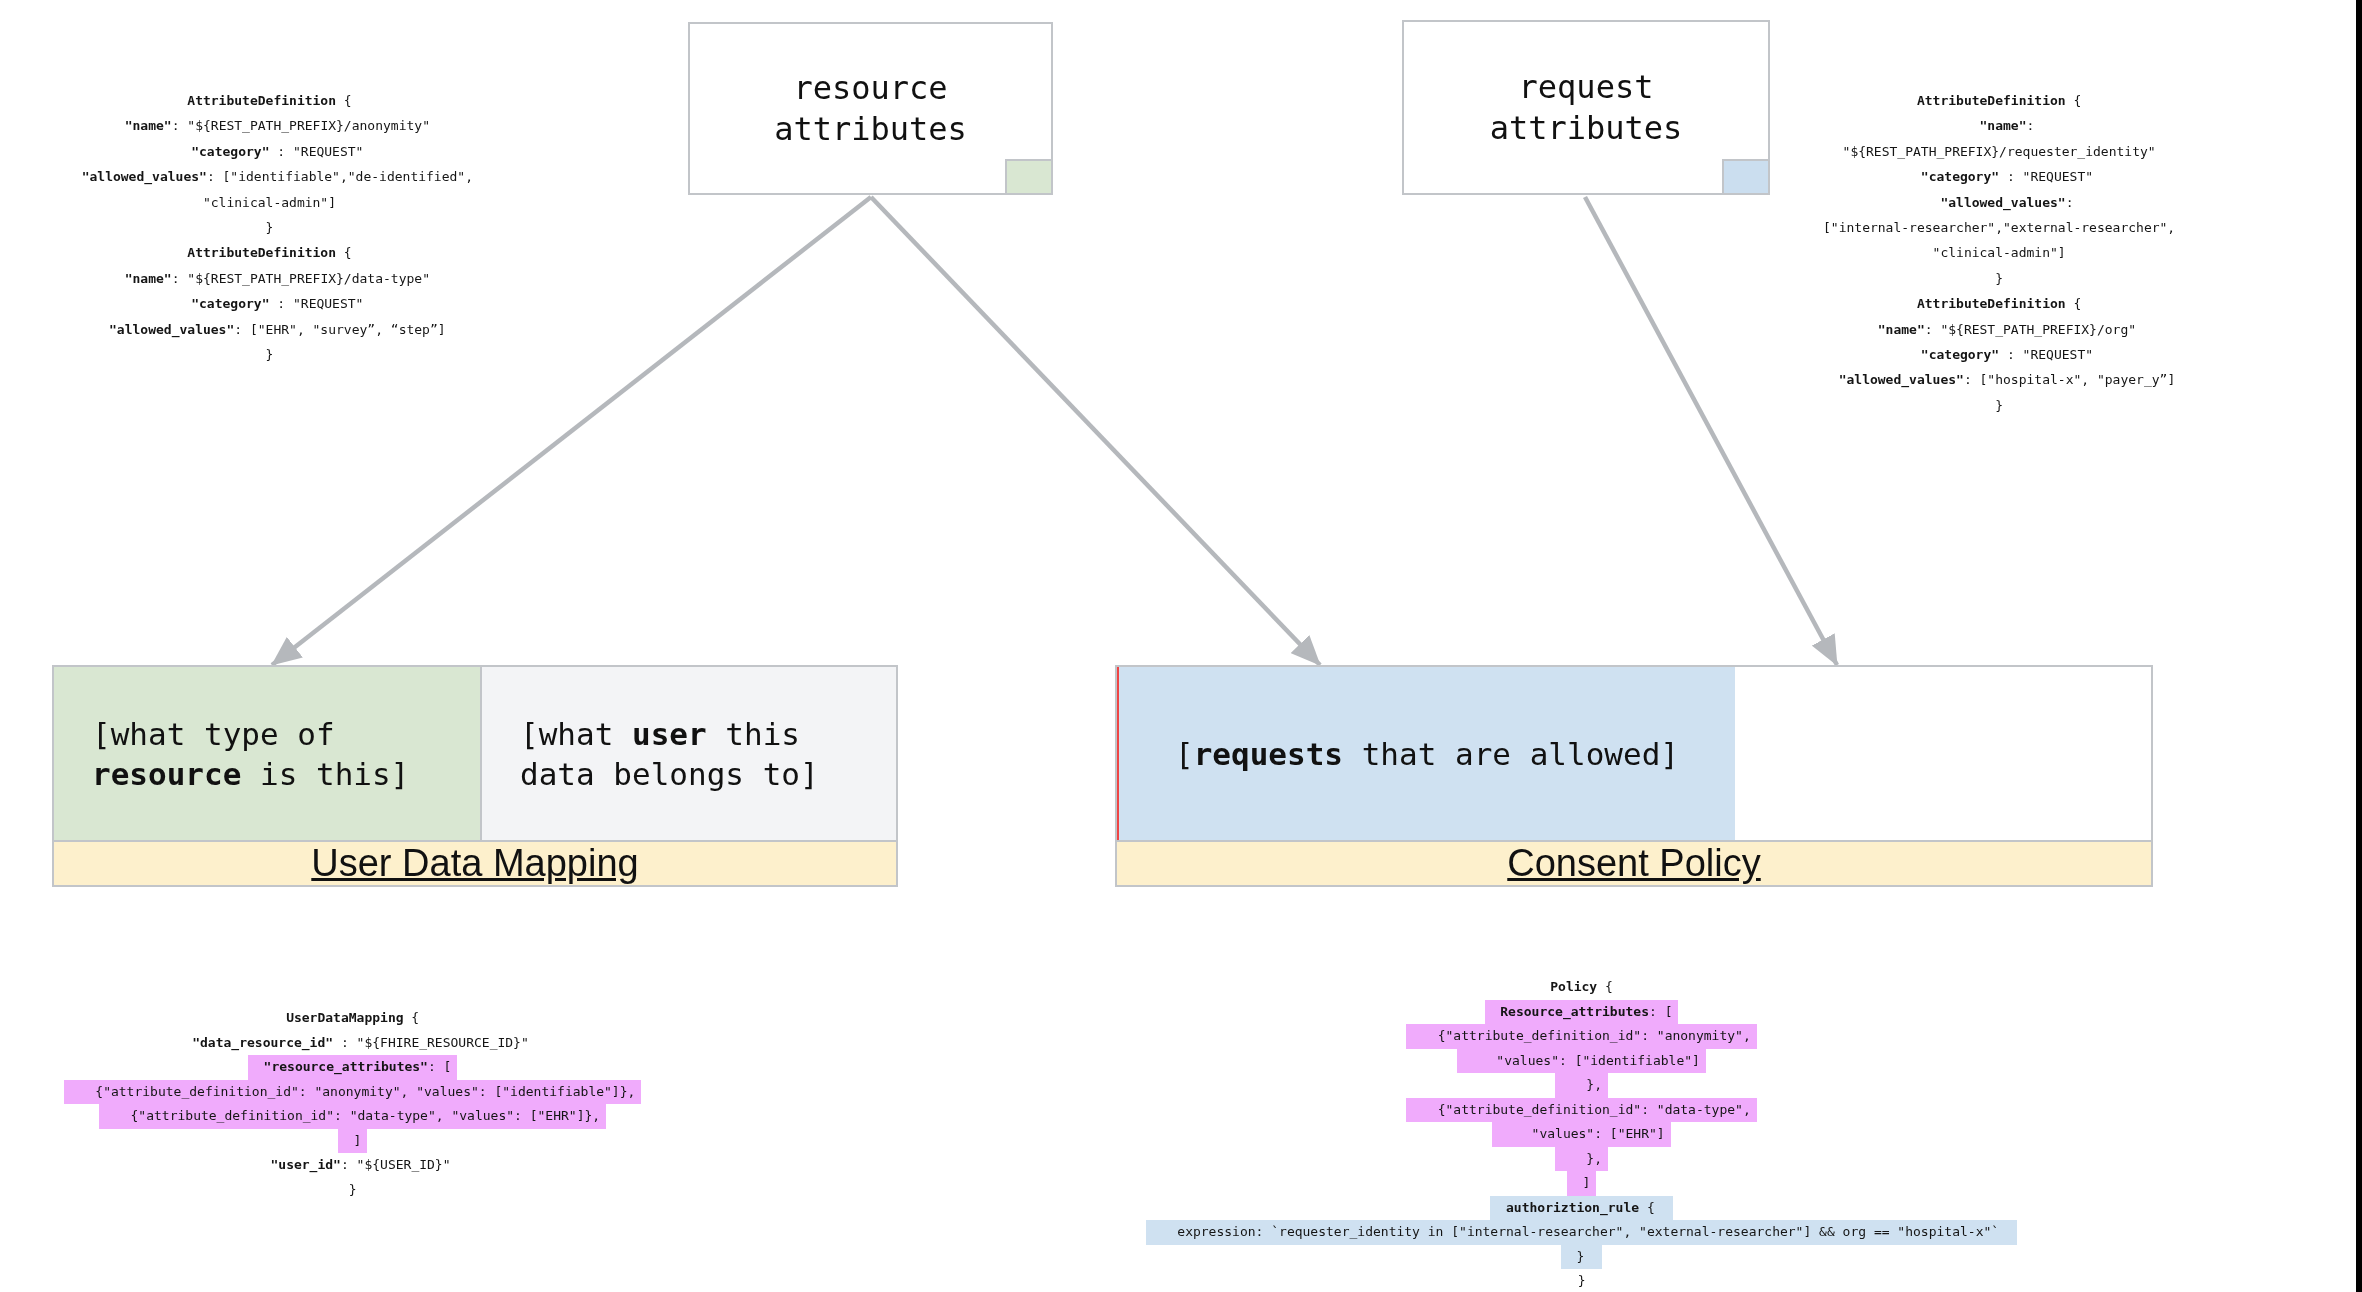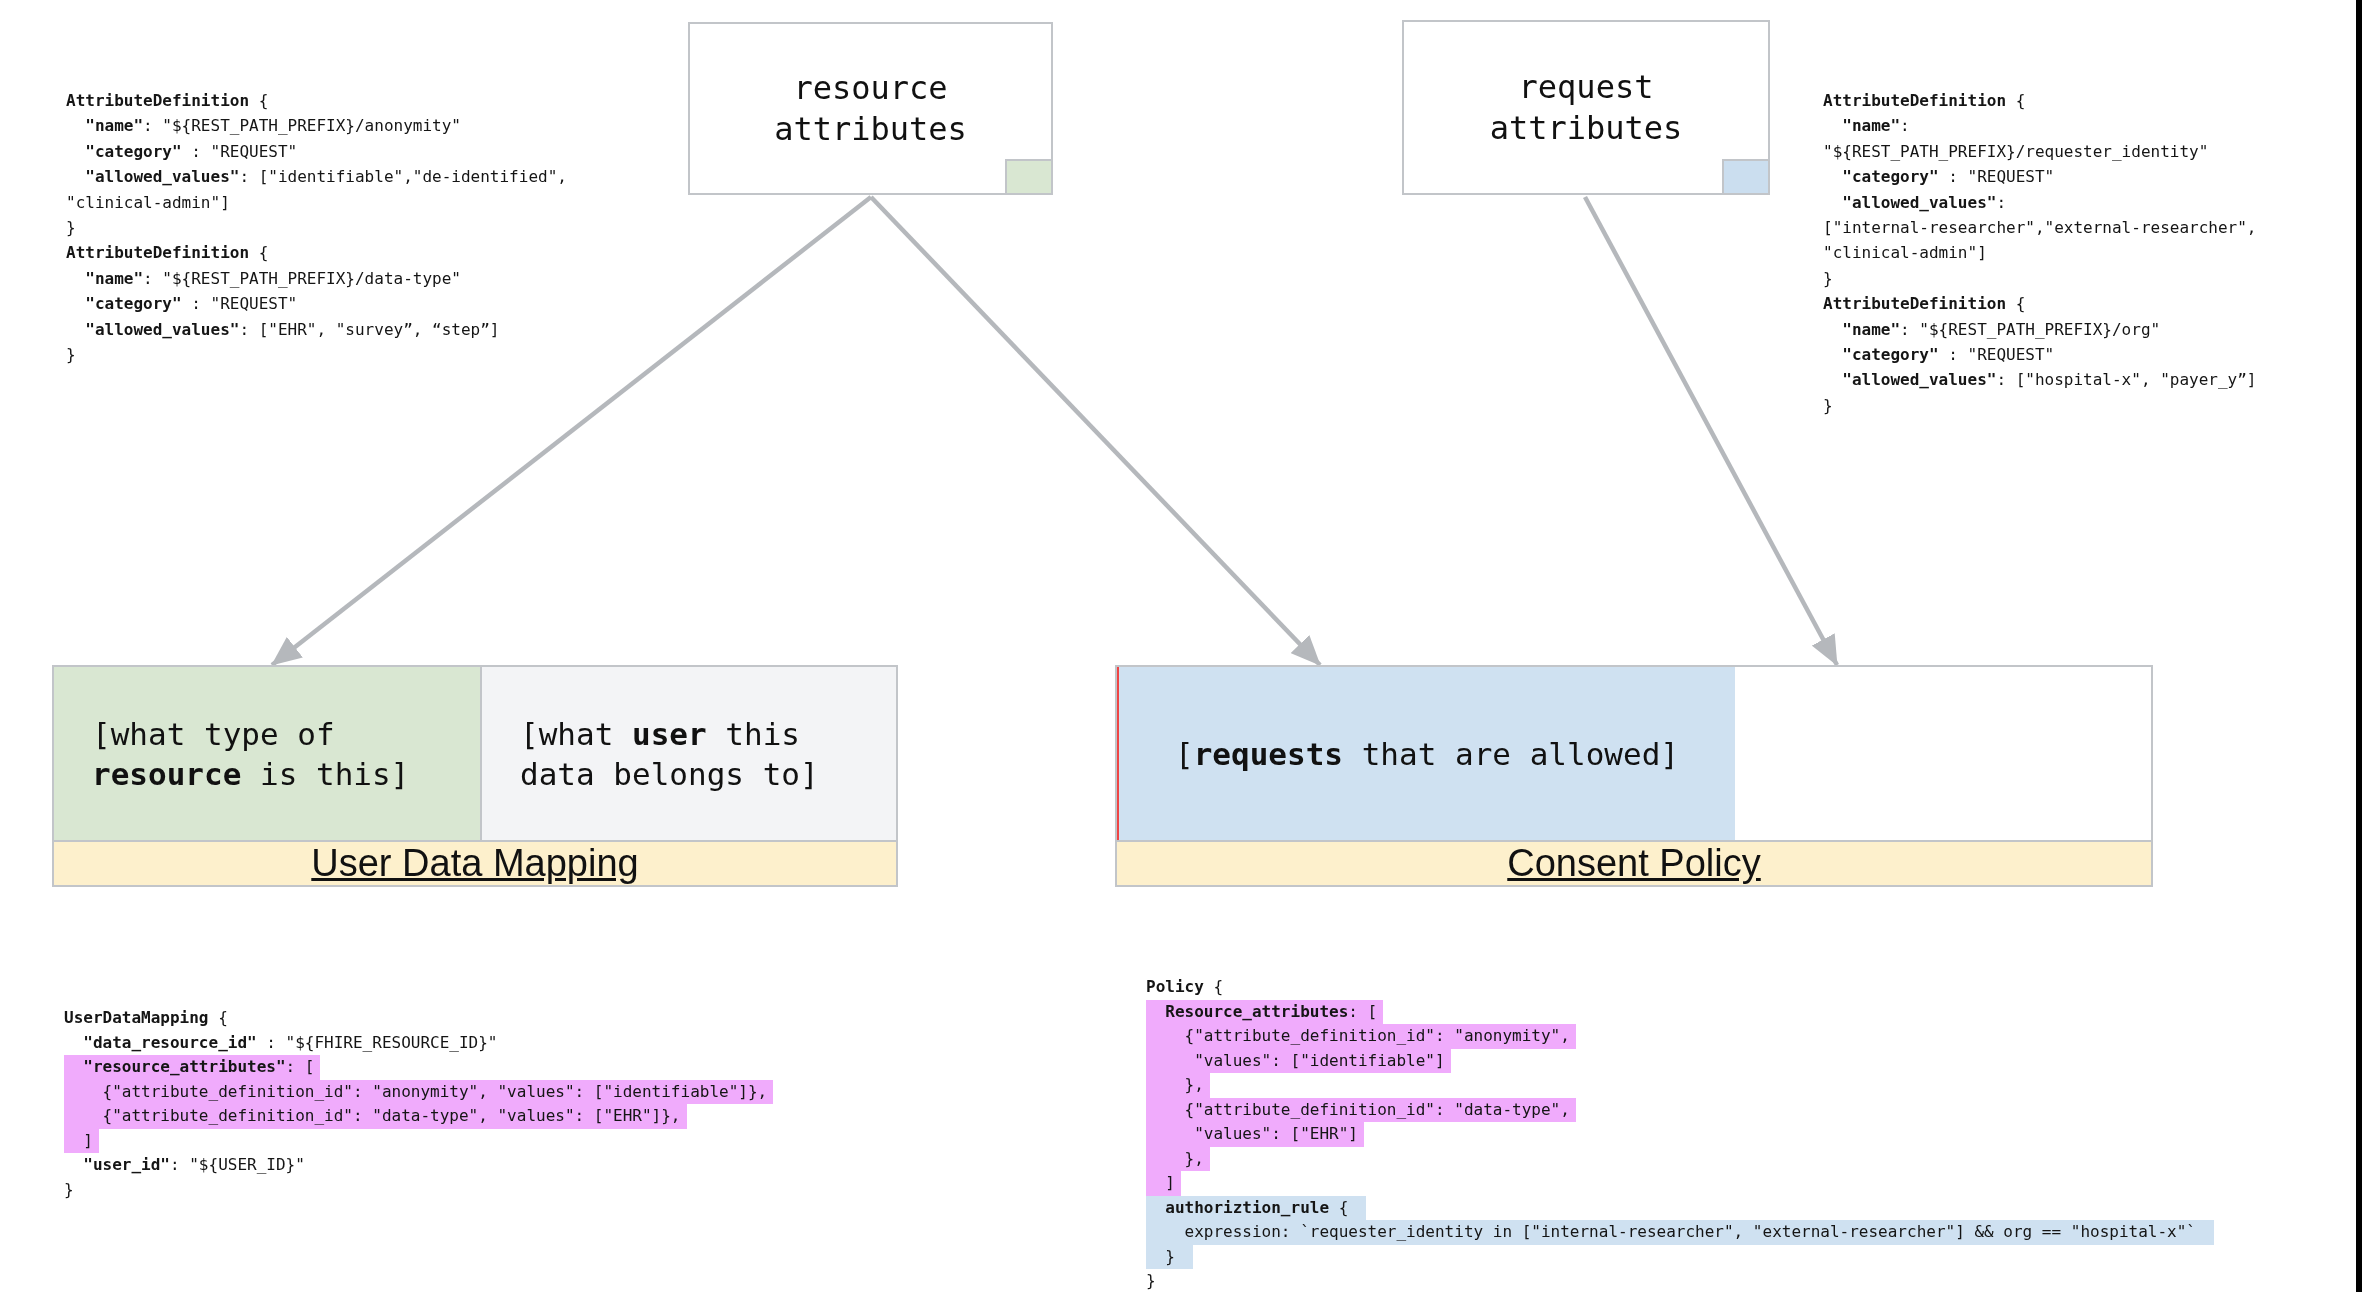--- a/index.html
+++ b/index.html
@@ -3,21 +3,21 @@
 <meta charset="utf-8">
 <style>
   html,body{margin:0;padding:0;}
   body{
     width:2362px;height:1292px;position:relative;overflow:hidden;
     background:#ffffff;
     font-family:"DejaVu Sans Mono", monospace;
     color:#151515;
   }
   
-  .code-block{position:absolute;font-size:16px;}
+  .code-block{position:absolute;font-size:13px;text-align:center;}
   .code-block .code-line{white-space:pre;}
   .lh-top .code-line{height:25.4px;line-height:25.4px;}
   .lh-bot .code-line{height:24.5px;line-height:24.5px;}
   .line-inner{display:inline-block;height:100%;}
   .hl-green{background:#f0abfc;padding-right:6px;}
   .hl-blue{background:#cfe1f1;padding-right:18px;}
   .b{font-weight:bold;}
   
   .attr-box{
     position:absolute;background:#ffffff;border:2px solid #c2c5c9;

